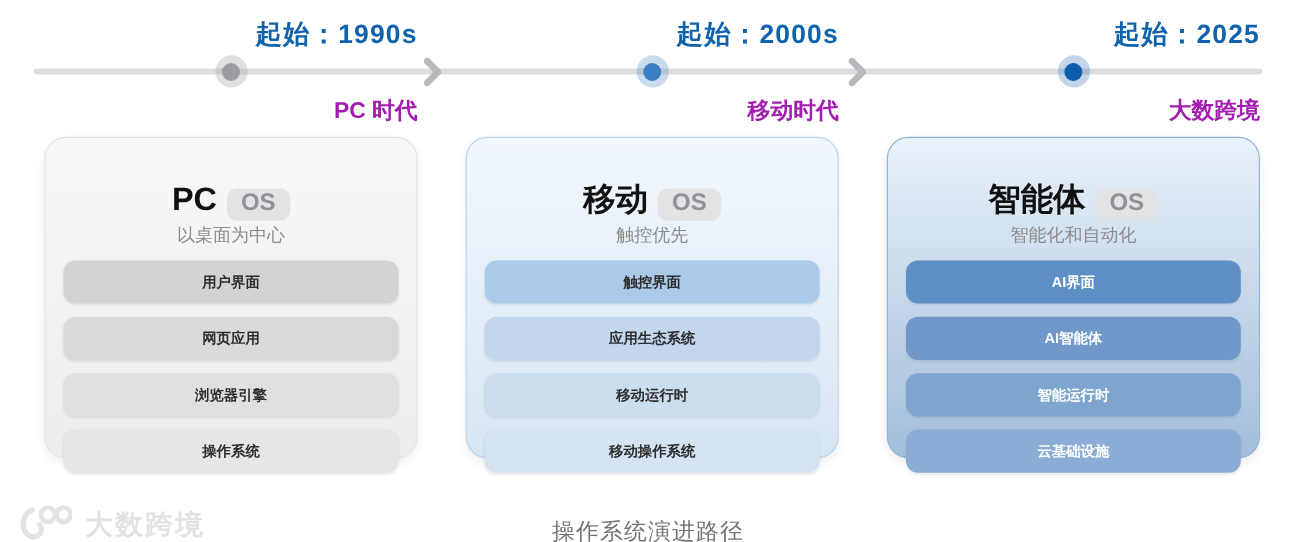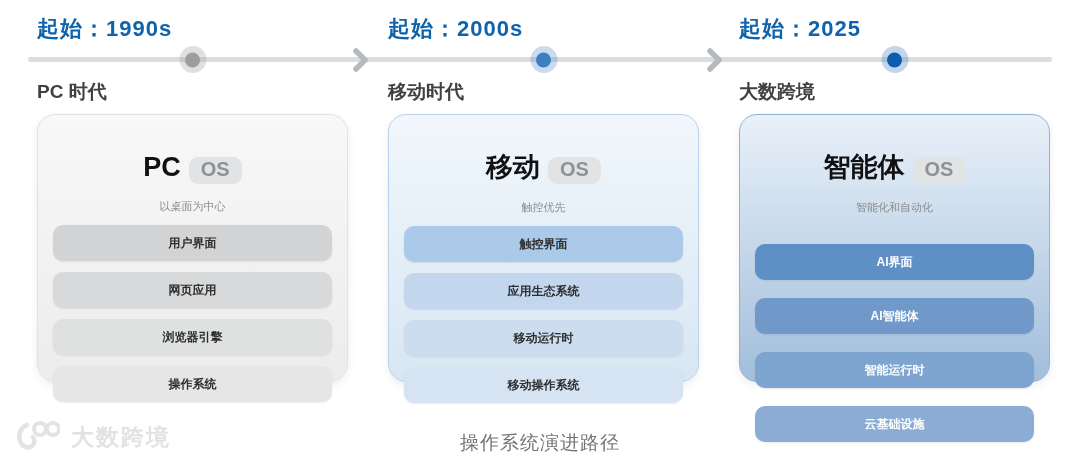--- a/index.html
+++ b/index.html
@@ -9,60 +9,60 @@
 
   
   .timeline { position:relative; height:112px; }
   .track { position:absolute; left:28px; width:1024px; top:57px; height:5px;
            background:#dcddde; border-radius:4px; }
   .chevron { position:absolute; top:48px; width:24px; height:24px; }
   .chevron.ch1 { left:348px; }
   .chevron.ch2 { left:702px; }
   .cols { position:absolute; left:0; top:0; width:100%; display:flex;
           gap:40px; padding:0 29px 0 37px; }
-  .col { position:relative; width:311px; height:112px; text-align:left; }
+  .col { position:relative; width:311px; height:112px; text-align:right; }
   .start-label { position:absolute; top:14px; left:0; right:0;
                  font-size:22px; font-weight:bold; color:#0f62ac; letter-spacing:1px; }
   .dot-halo { position:absolute; top:46px; left:50%; transform:translateX(-50%);
               width:27px; height:27px; border-radius:50%; }
   .dot-core { position:absolute; top:50%; left:50%; transform:translate(-50%,-50%);
               width:15px; height:15px; border-radius:50%; }
   .col.e0 .dot-halo { background:rgba(158,160,163,0.32); }
   .col.e0 .dot-core { background:#9b9da0; }
   .col.e1 .dot-halo { background:rgba(92,143,202,0.32); }
   .col.e1 .dot-core { background:#3c7ec2; }
   .col.e2 .dot-halo { background:rgba(70,125,190,0.32); }
   .col.e2 .dot-core { background:#0d5cae; }
   .era-label { position:absolute; top:79px; left:0; right:0;
-               font-size:19px; font-weight:bold; color:#404040; }
+               font-size:19px; font-weight:bold; color:#a21caf; }
 
   
   .cards { display:flex; gap:40px; padding:2px 29px 0 37px; }
   .card { width:311px; height:268px; border-radius:18px; padding-top:10px;
           box-shadow:0 3px 8px rgba(0,0,0,0.07); }
   .card1 { background:linear-gradient(180deg,#f8f8f8,#ececec); border:1px solid #e2e2e2; }
   .card2 { background:linear-gradient(180deg,#f1f7fc,#d8e6f3); border:1px solid #b9d2ea; }
   .card3 { background:linear-gradient(180deg,#e9f1f9,#a2bedb); border:1px solid #8fb3d8; }
   .card-head { text-align:center; }
   .card-title { font-size:27px; font-weight:bold; color:#111; }
   .os-badge { display:inline-block; margin-left:8px; background:#e2e3e5; color:#8f9194;
               font-size:20px; font-weight:bold; padding:1px 12px 3px; border-radius:9px;margin-top:32px; }
-  .card-sub { text-align:center; font-size:11px; color:#8b8b8b; margin-top:15px; }
+  .card-sub { text-align:center; font-size:15px; color:#8b8b8b; margin-top:3px; }
   .pills { padding:11px 15px 0; }
   .pill { height:36px; margin-bottom:11px; border-radius:10px;
           display:flex; align-items:center; justify-content:center;
           font-size:12px; font-weight:bold; color:#2e2e2e;
           box-shadow:0 1px 2px rgba(0,0,0,0.08); }
   .card1 .p0{background:#d2d3d4}.card1 .p1{background:#d8d9da}
   .card1 .p2{background:#dfe0e0}.card1 .p3{background:#e6e6e6}
   .card2 .p0{background:#abc9e8}.card2 .p1{background:#c2d7ee}
   .card2 .p2{background:#ccddf0}.card2 .p3{background:#d5e3f3}
   .card3 .p0{background:#5e90c5}.card3 .p1{background:#7099ca}
   .card3 .p2{background:#7ea5d0}.card3 .p3{background:#8badd5}
-  .card3 .pill { color:#fdfefe;margin-top:18px; }
+  .card3 .pill { color:#fdfefe; }
 
   
   .caption { position:absolute; left:0; right:0; top:430px; text-align:center;
              font-size:19px; color:#737373; letter-spacing:1px; }
   .watermark { position:absolute; left:14px; top:418px; display:flex;
                align-items:center; gap:11px; }
   .watermark-text { font-size:23px; font-weight:bold; color:#e2e2e2; letter-spacing:2px; }
 </style>
 </head>
 <body>

